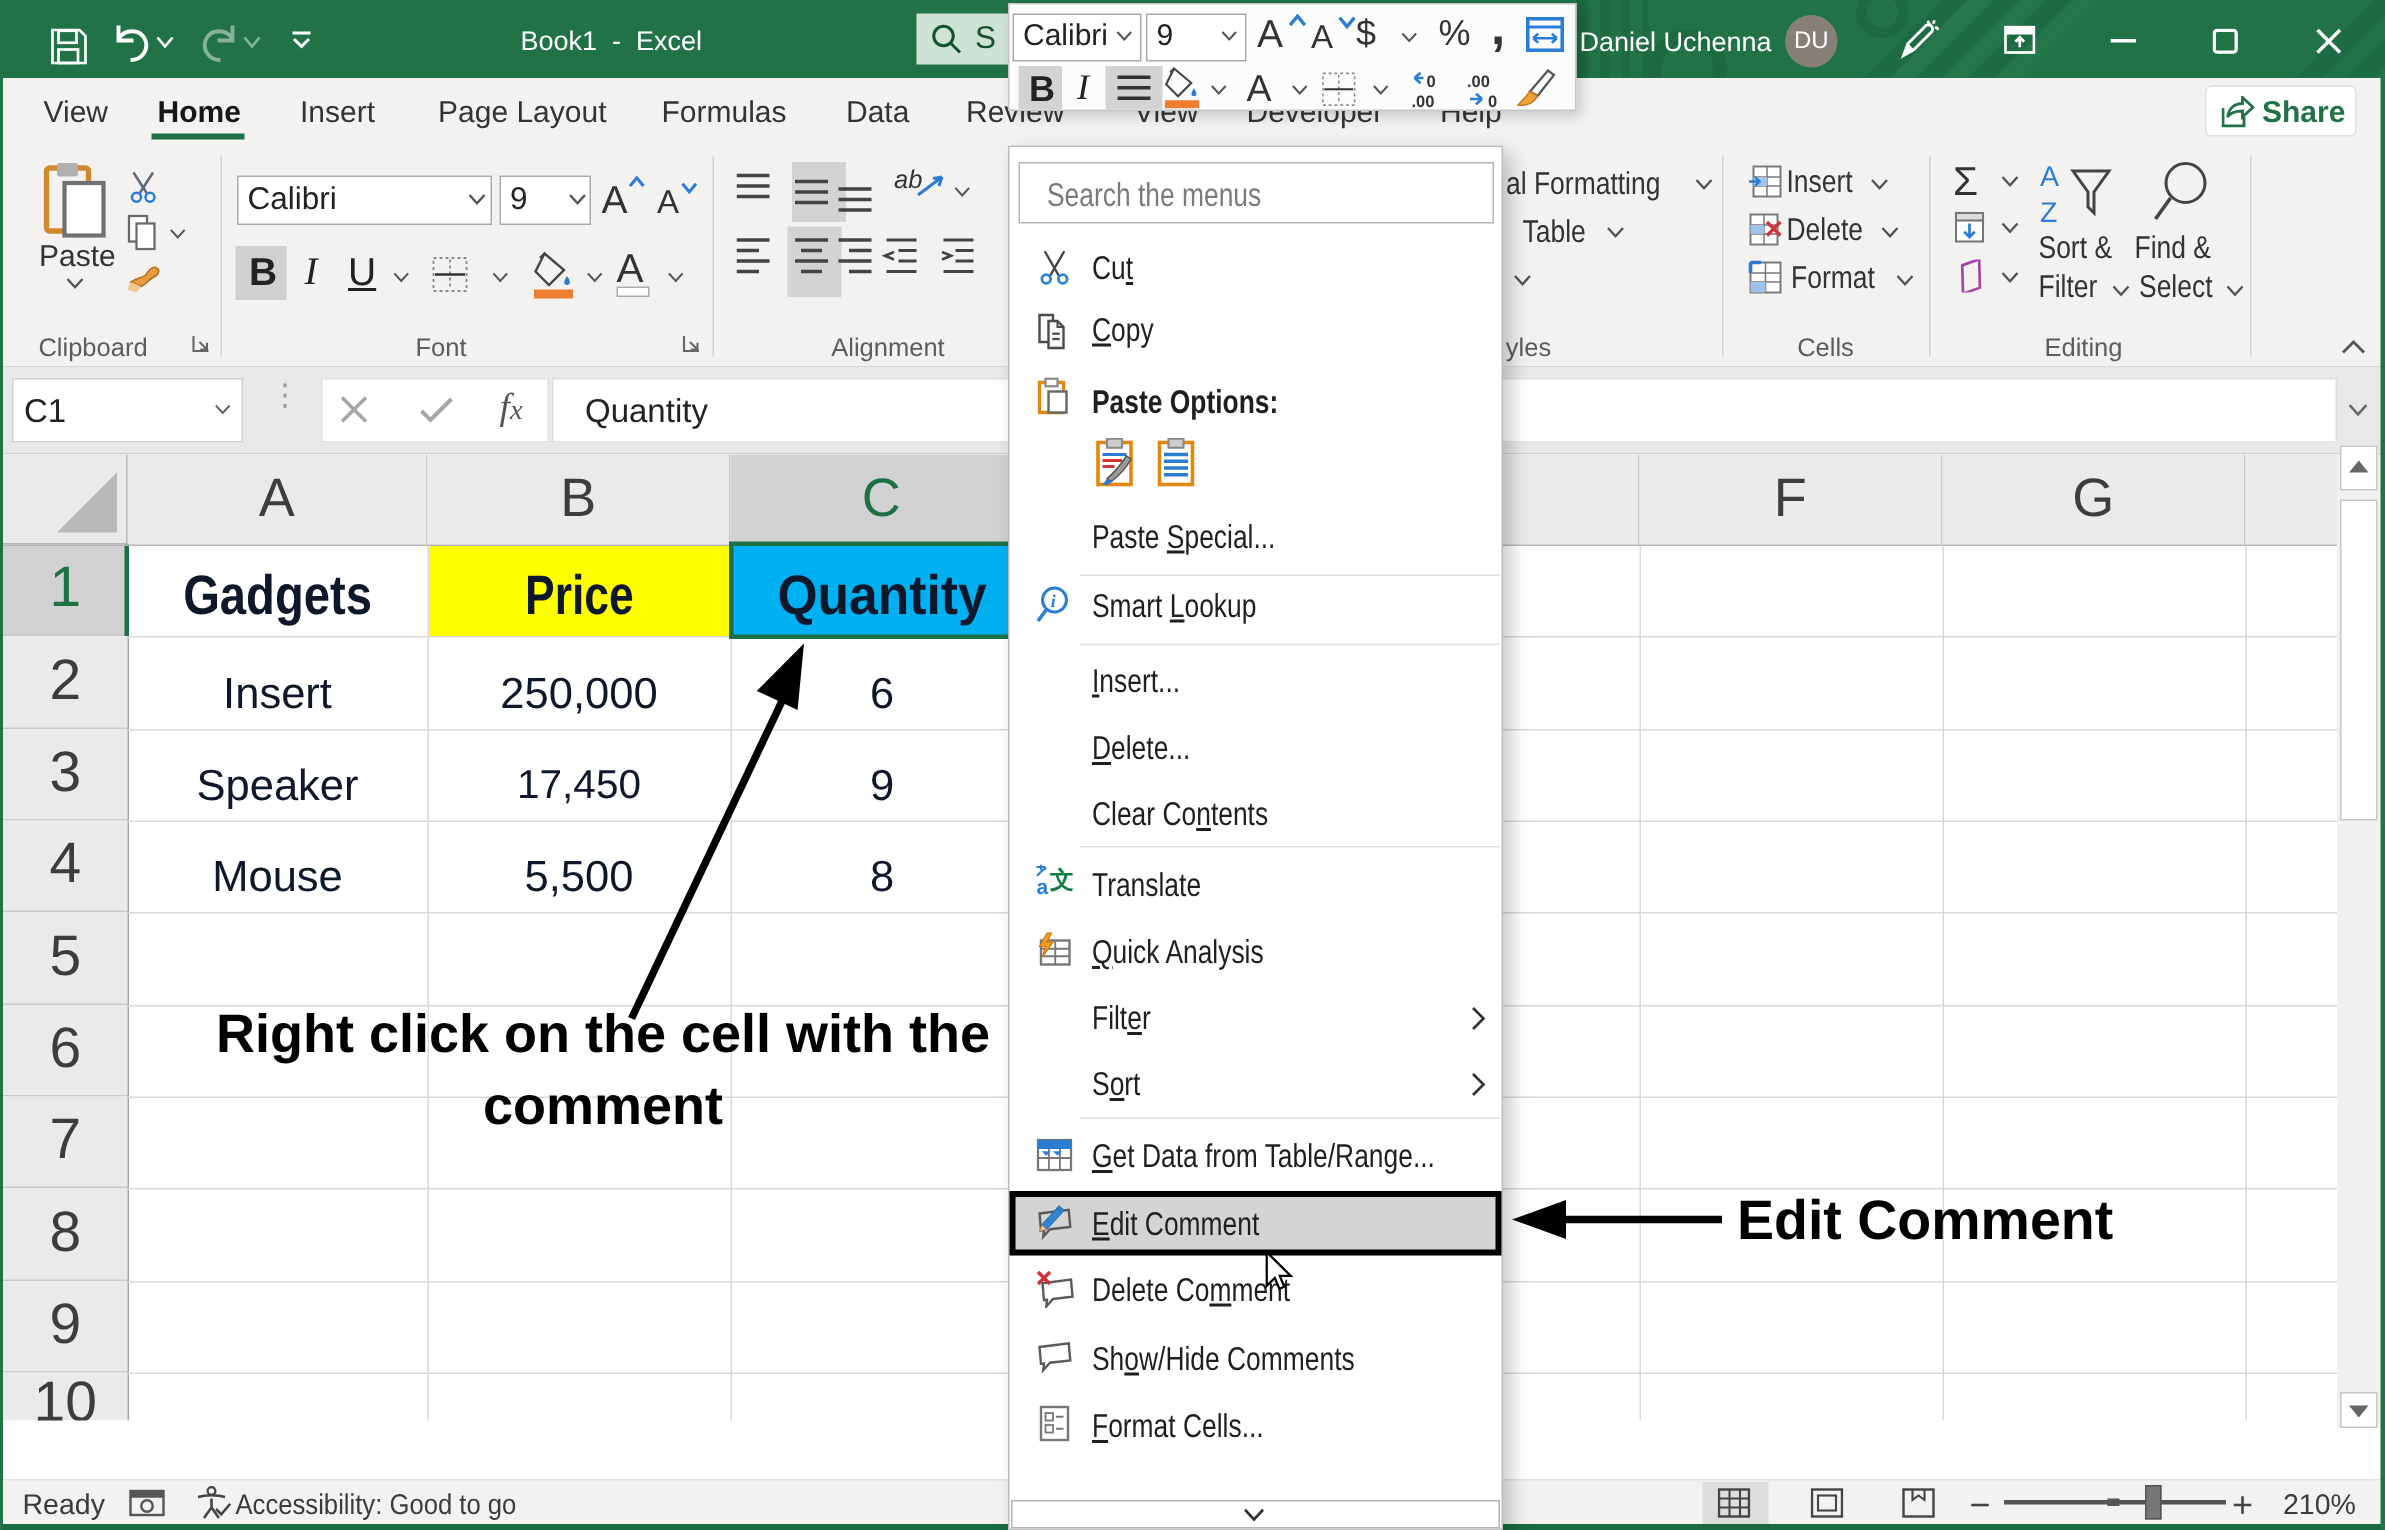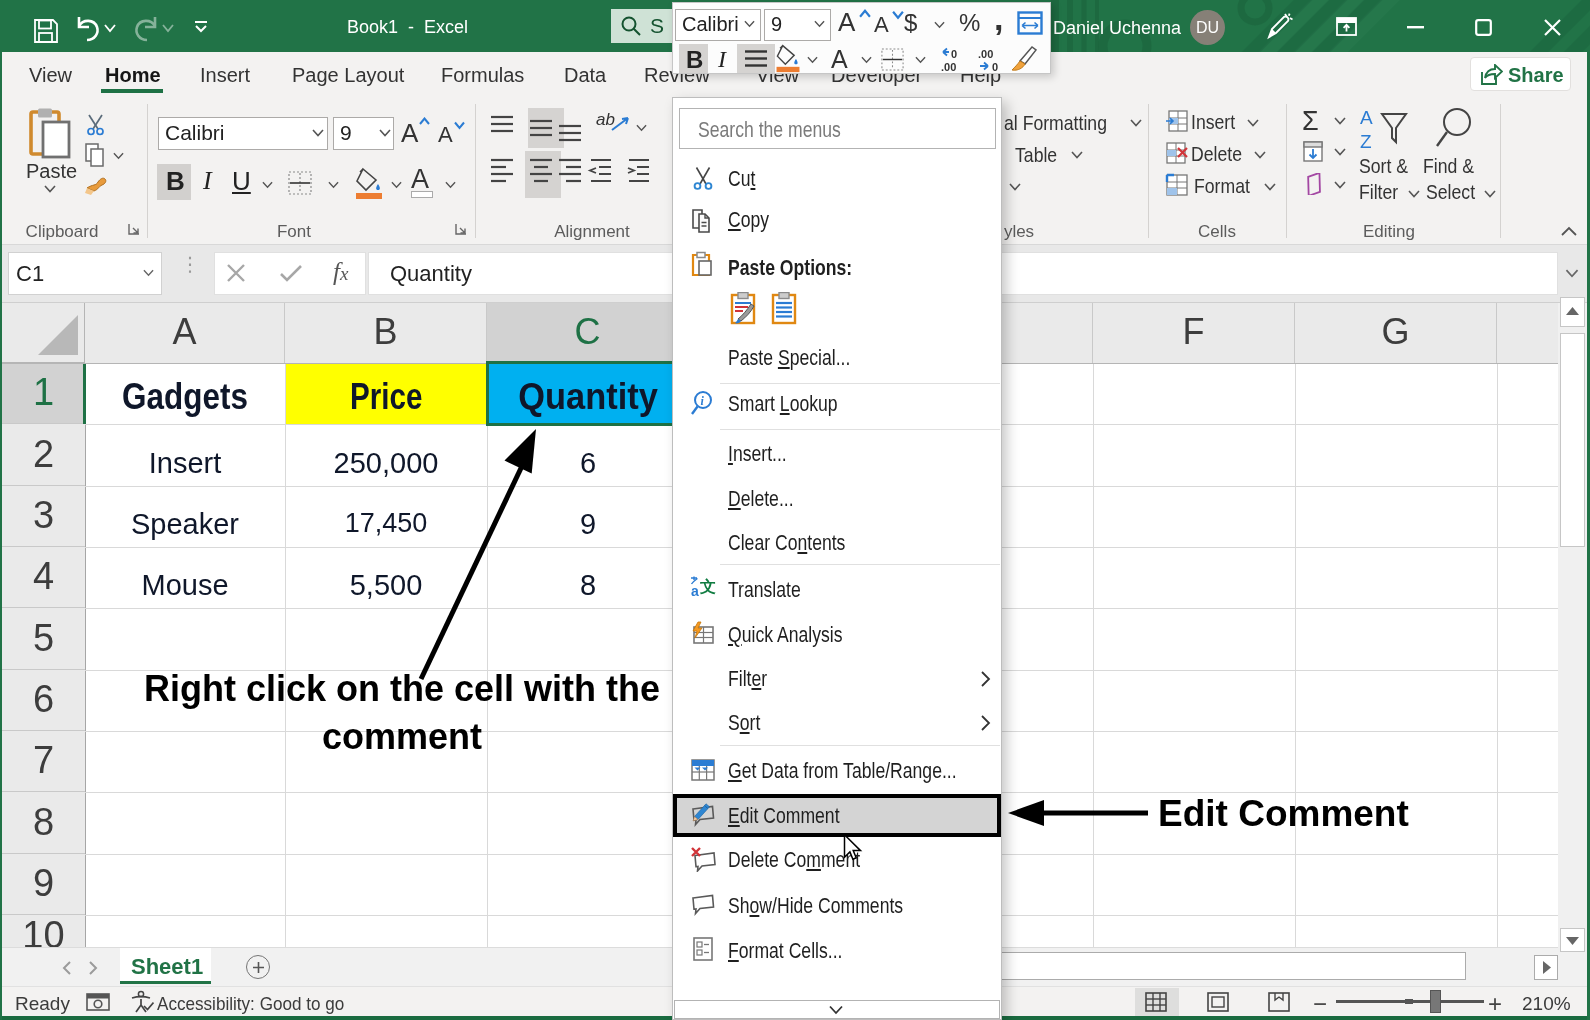--- a/index.html
+++ b/index.html
@@ -506,41 +506,20 @@
     <div class="cell" style="left:283px;top:266px;width:202px;font-size:29px;">5,500</div>
     <div class="cell" style="left:485px;top:266px;width:202px;font-size:29px;">8</div>
 
     <div class="abs" style="left:120px;top:362px;width:560px;font-size:36px;font-weight:bold;color:#000;text-align:center;line-height:48px;">Right click on the cell with the comment</div>
 
     <svg class="abs" style="left:380px;top:110px" width="200" height="280" viewBox="0 0 200 280">
       <line x1="39" y1="266" x2="140" y2="53" stroke="#000" stroke-width="5"></line>
       <polygon points="154,16 149.7,60.4 122.5,47.6" fill="#000"></polygon>
     </svg>
   </div>
-  <div class="abs" id="tabbar">
-    <svg class="abs" style="left:58px;top:12px" width="14" height="16" viewBox="0 0 14 16">
-        <path d="M10 2 L4 8 L10 14" fill="none" stroke="#9b9b9b" stroke-width="2"></path>
-      </svg>
-    <svg class="abs" style="left:84px;top:12px" width="14" height="16" viewBox="0 0 14 16">
-        <path d="M4 2 L10 8 L4 14" fill="none" stroke="#9b9b9b" stroke-width="2"></path>
-      </svg>
-    <div class="abs" style="left:118px;top:0;width:91px;height:36px;background:#fff;border-bottom:3px solid #217346;"></div>
-    <div class="abs" style="left:129px;top:6px;font-size:22px;font-weight:bold;color:#217346;">Sheet1</div>
-    <div class="abs" style="left:244px;top:7px;width:24px;height:24px;border:1.5px solid #757575;border-radius:50%;"></div>
-    <svg class="abs" style="left:250px;top:13px" width="13" height="13" viewBox="0 0 13 13">
-        <path d="M6.5 1 L6.5 12 M1 6.5 L12 6.5" stroke="#555" stroke-width="1.6"></path>
-      </svg>
-
-    <div class="abs" style="left:670px;top:2px;width:886px;height:34px;background:#f1f1f1;"></div>
-    <div class="abs" style="left:999px;top:4px;width:465px;height:28px;background:#fff;border:1px solid #ababab;"></div>
-    <div class="abs" style="left:1532px;top:7px;width:24px;height:25px;background:#fff;border:1px solid #ababab;"></div>
-    <svg class="abs" style="left:1539px;top:12px" width="11" height="15" viewBox="0 0 11 15">
-        <path d="M2 1 L10 7.5 L2 14 Z" fill="#666"></path>
-      </svg>
-  </div>
   <div class="abs" id="statusbar">
     <div class="abs" style="left:13px;top:6px;">Ready</div>
     <svg class="abs" style="left:84px;top:4px" width="24" height="21" viewBox="0 0 24 21">
       <rect x="1" y="3" width="22" height="16" fill="none" stroke="#555" stroke-width="1.6"></rect>
       <rect x="1" y="3" width="22" height="4.5" fill="#555"></rect>
       <circle cx="12" cy="13" r="3.8" fill="none" stroke="#555" stroke-width="1.6"></circle>
     </svg>
     <svg class="abs" style="left:126px;top:2px" width="26" height="26" viewBox="0 0 26 26">
       <circle cx="13" cy="5" r="2.6" fill="none" stroke="#444" stroke-width="1.5"></circle>
       <path d="M4 9 C9 7.5, 17 7.5, 22 9" fill="none" stroke="#444" stroke-width="1.7"></path>

